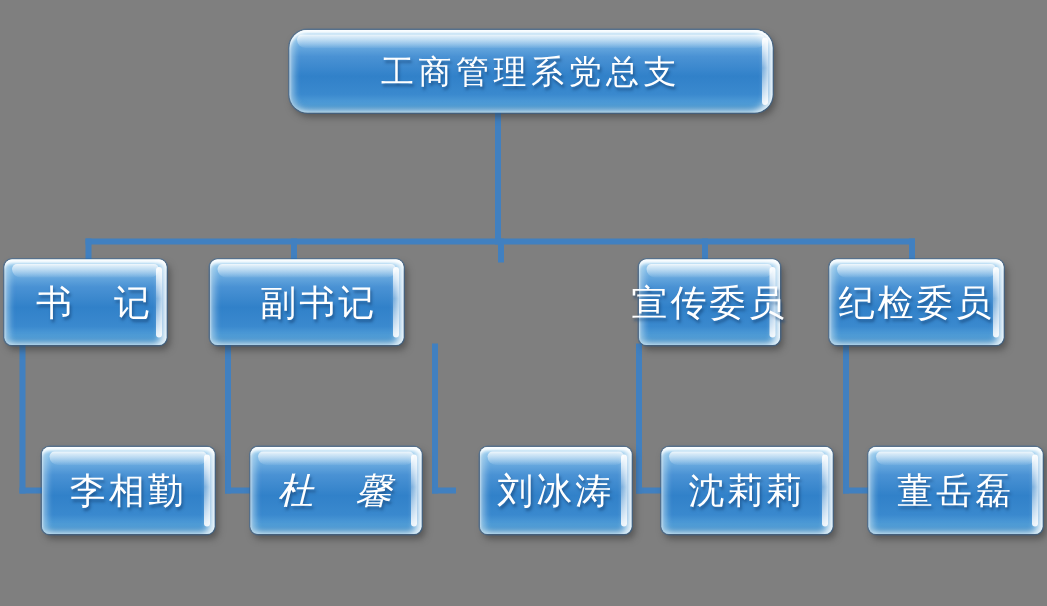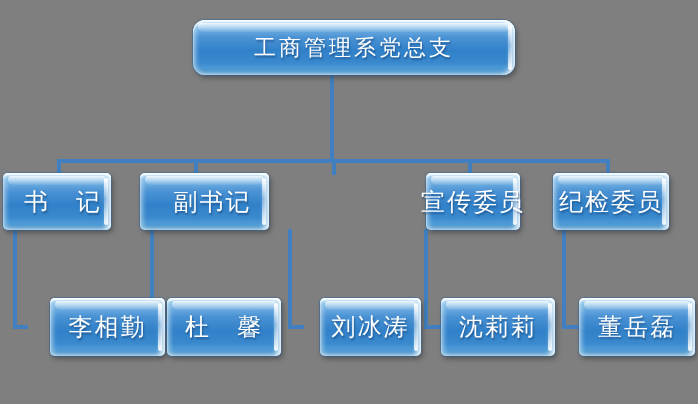--- a/index.html
+++ b/index.html
@@ -79,22 +79,22 @@
 
   
   .root      { left: 193px; top: 20px;  width: 322px; height: 55px; }
 
   .role-0    { left: 3px;   top: 173px; width: 96px; height: 57px; padding-left: 12px; }
   .role-1    { left: 140px; top: 173px; width: 113px; height: 57px; padding-left: 16px; }
   .role-2    { left: 278px; top: 173px; width: 112px; height: 57px; }
   .role-3    { left: 414px; top: 173px; width: 94px; height: 57px; margin-left: 12px; }
   .role-4    { left: 553px; top: 173px; width: 116px; height: 57px; }
 
-  .member-0  { left: 28px;  top: 298px; width: 115px; height: 58px; margin-left: 22px; }
-  .member-1  { left: 167px; top: 298px; width: 114px; height: 58px; }
+  .member-0  { left: 28px;  top: 298px; width: 115px; height: 58px; }
+  .member-1  { left: 167px; top: 298px; width: 114px; height: 58px; font-style: italic; }
   .member-2  { left: 320px; top: 298px; width: 101px; height: 58px; }
   .member-3  { left: 441px; top: 298px; width: 114px; height: 58px; }
   .member-4  { left: 579px; top: 298px; width: 116px; height: 58px; }
 </style>
 </head>
 <body>
 
 <div class="canvas">
 
   <div class="conn v" style="left:330px; top:74px; height:89px"></div>

